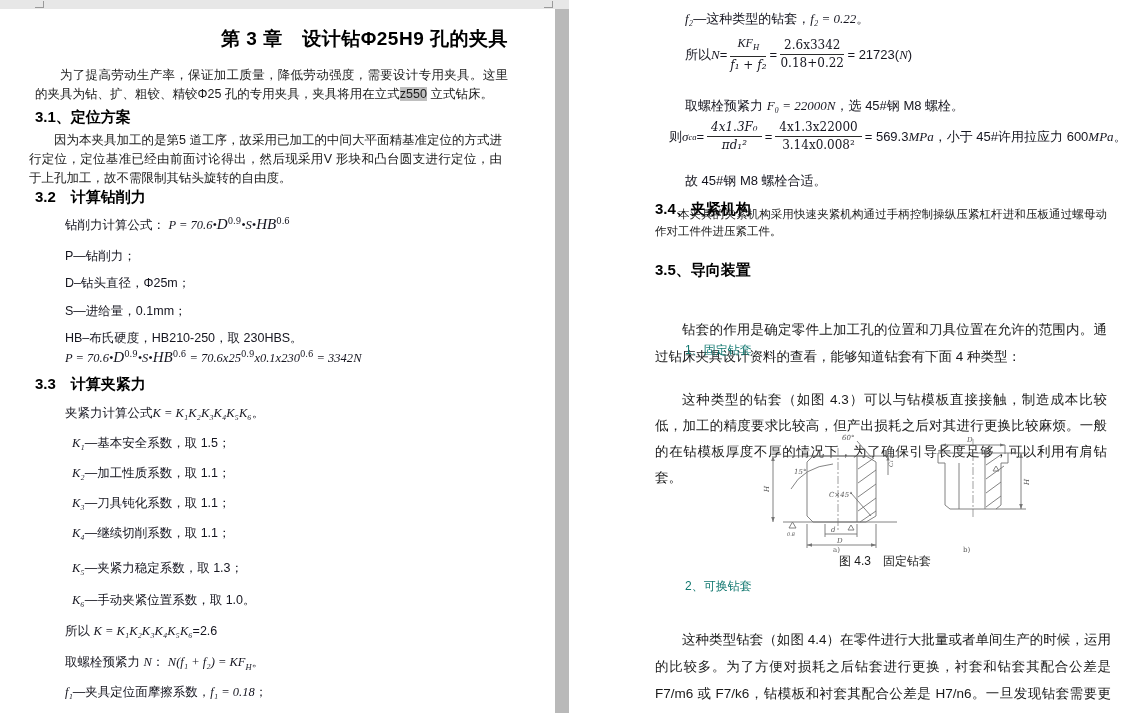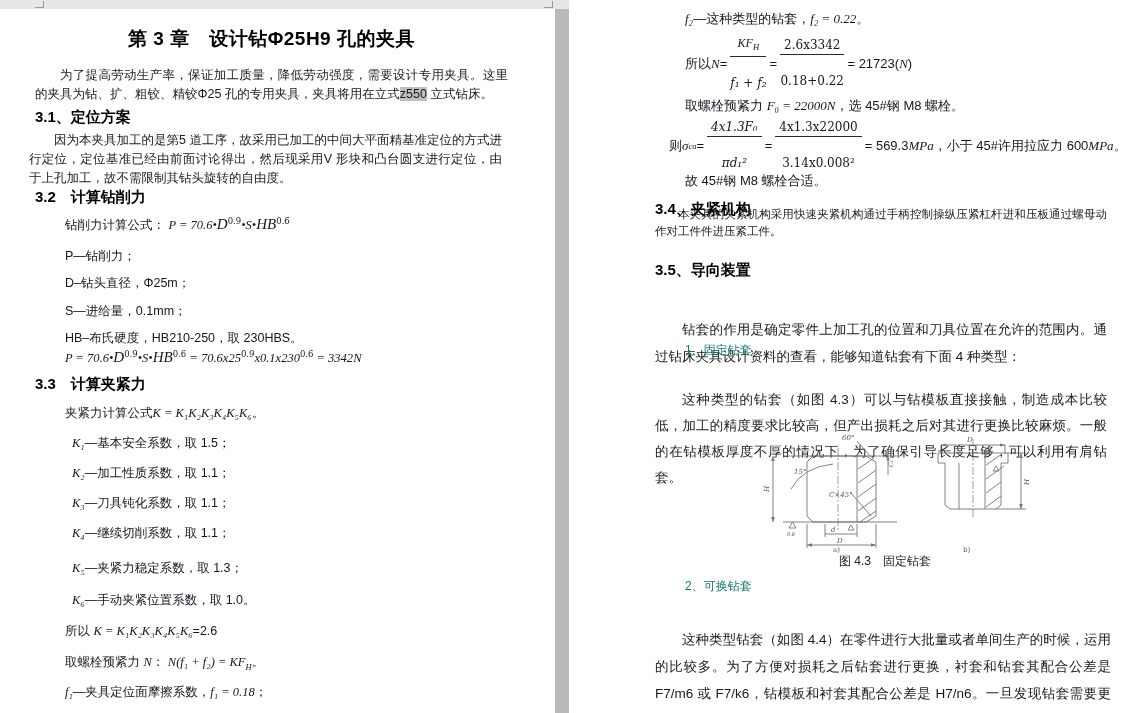--- a/index.html
+++ b/index.html
@@ -33,21 +33,21 @@
   .body-l{font-size:12.5px;line-height:19px;text-align:justify;text-indent:2em;color:#1a1a1a;}
   .body-r{font-size:13.5px;line-height:27px;text-align:justify;text-indent:2em;color:#1a1a1a;margin-top:30px;}
   .body-r-sm{font-size:11.5px;line-height:17px;text-align:justify;text-indent:2em;color:#1a1a1a;}
   .mrow{font-size:12.5px;white-space:nowrap;color:#15151f;}
   .mrow-r{font-size:13px;}
   .mi{font-family:Liberation Serif, serif;font-style:italic;}
   sup,sub{font-size:8.5px;font-family:"DejaVu Serif",serif;}
   sup{vertical-align:super;text-align:right;} sub{vertical-align:sub;}
   .frac{display:inline-block;vertical-align:middle;text-align:center;font-family:"DejaVu Serif",serif;font-style:italic;font-size:12px;line-height:15px;margin:0 3px;}
   .frac .num{display:block;border-bottom:1px solid #2a2a2a;padding:0 4px 1px 4px;}
-  .frac .den{display:block;padding-top:1px;margin-top:18px;}
+  .frac .den{display:block;padding-top:1px;}
   .flexrow{display:flex;align-items:center;}
   .hl{background:#bfbfbf;}
   .caption{font-size:12px;color:#1a1a1a;text-align:center;}
   #figwrap{opacity:.92;}
   svg text{font-family:"DejaVu Serif",serif;font-style:italic;fill:#4a4a4a;}
   svg .plain{font-style:normal;}
 </style>
 </head>
 <body>
 
@@ -69,21 +69,21 @@
   <div class="abs" id="paste-btn">
     <span class="pg">
         <i style="top:4px"></i>
         <i style="top:7px"></i>
         <i style="top:10px"></i>
       </span>
     <span class="dd">▼</span>
   </div>
 
   <div class="abs page" id="lp">
-    <div class="abs h1" style="left:35px;top:17px;width:473px;text-align:center">第 3 章　设计钻Φ25H9 孔的夹具</div>
+    <div class="abs h1" style="left:35px;top:17px;width:473px;text-align:right">第 3 章　设计钻Φ25H9 孔的夹具</div>
 
     <div class="abs body-l" style="left:35px;top:57px;width:473px"><span>为了提高劳动生产率，保证加工质量，降低劳动强度，需要设计专用夹具。这里的夹具为钻、扩、粗铰、精铰Φ25 孔的专用夹具，夹具将用在立式</span><span class="hl">z550</span><span> 立式钻床。</span></div>
 
     <div class="abs h2" style="left:35px;top:99px">3.1、定位方案</div>
 
     <div class="abs body-l" style="left:29px;top:122px;width:473px">因为本夹具加工的是第5 道工序，故采用已加工的中间大平面精基准定位的方式进行定位，定位基准已经由前面讨论得出，然后现采用V 形块和凸台圆支进行定位，由于上孔加工，故不需限制其钻头旋转的自由度。</div>
 
     <div class="abs h2" style="left:35px;top:179px">3.2　计算钻削力</div>
 
     <div class="abs mrow" style="left:65px;top:207px">

